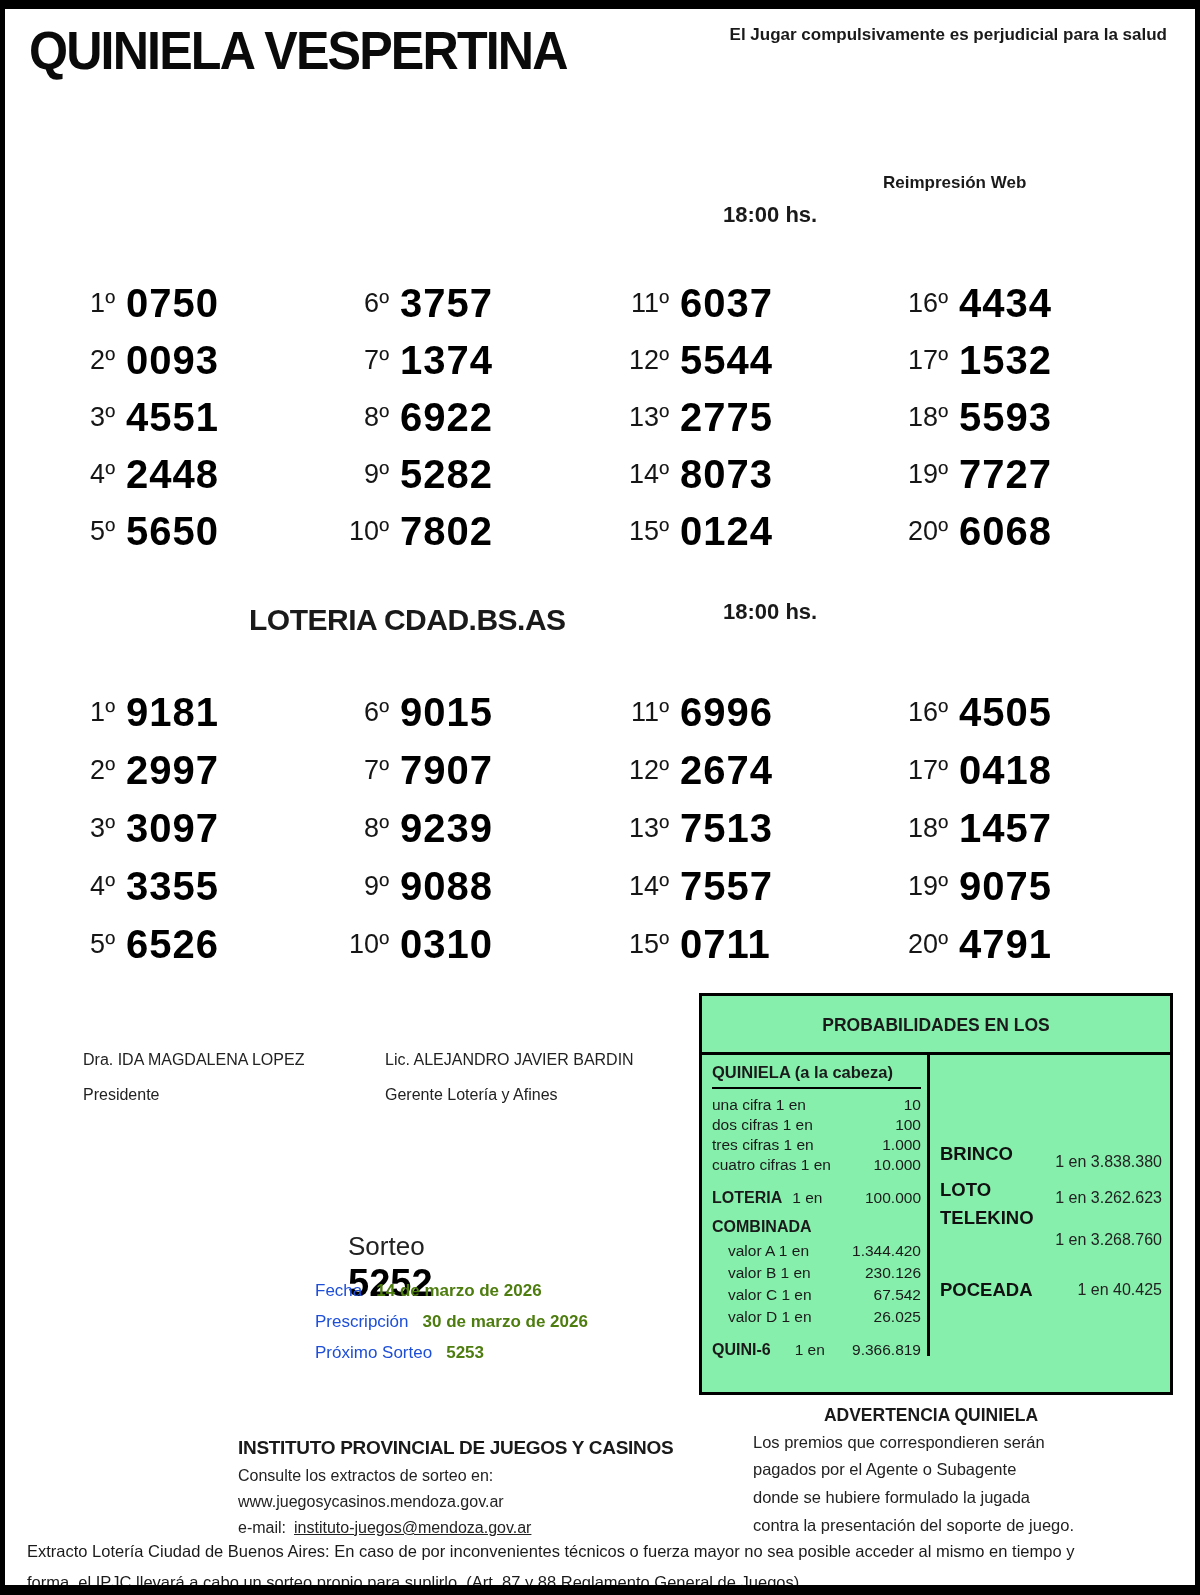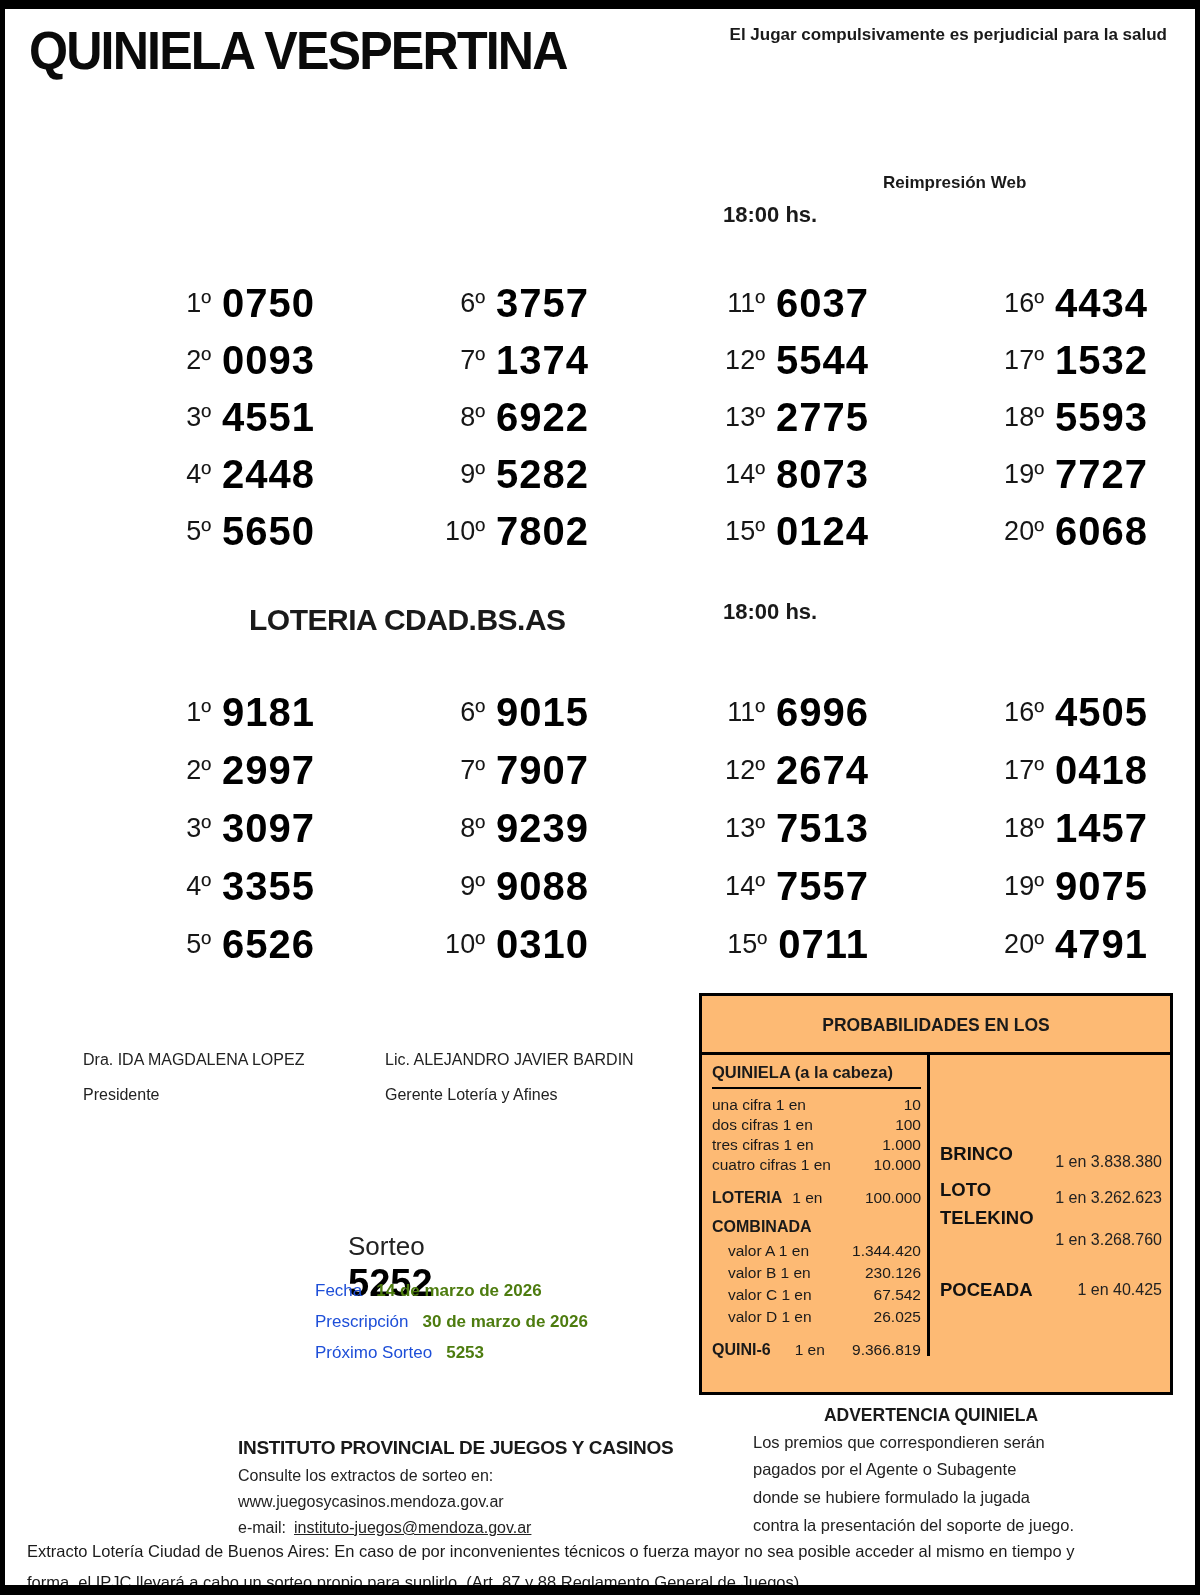--- a/index.html
+++ b/index.html
@@ -13,34 +13,34 @@
   .doc-title{
     left:24px;top:10px;font-size:54px;font-weight:bold;color:#0a0a0a;
     letter-spacing:-2px;transform:scaleX(.93);transform-origin:left top;white-space:pre;
   }
   .health{right:28px;top:16px;font-size:17px;font-weight:bold;white-space:pre;}
   .reprint{left:878px;top:164px;font-size:17px;font-weight:bold;}
   .sec-title{font-size:30px;font-weight:bold;white-space:pre;letter-spacing:-.5px;}
   .sec-time{font-size:22px;font-weight:bold;white-space:pre;}
   .grid{left:0;top:0;width:100%;}
   .numcol{position:absolute;top:0;width:260px;}
-  .cell{display:flex;align-items:center;justify-content:flex-end;}
+  .cell{display:flex;align-items:center;}
   .g1 .cell{height:57px;}
   .g2 .cell{height:58px;}
   .rank{width:60px;text-align:right;font-size:27px;color:#161616;flex:none;}
   .num{margin-left:11px;font-size:40px;font-weight:bold;letter-spacing:1px;color:#000;}
   .sig-name{font-size:16px;color:#222;}
   .sig-role{font-size:16px;color:#222;}
   .sorteo-row{display:flex;align-items:baseline;flex-direction:column;}
   .sorteo-label{font-size:26px;color:#222;}
   .sorteo-num{font-size:38px;font-weight:bold;margin-left:40px;color:#000;}
   .draw-row{display:flex;align-items:baseline;font-size:17px;white-space:pre;}
   .draw-label{color:#1d4ed8;}
   .draw-value{font-weight:bold;margin-left:14px;color:#4d7c0f;}
-  .prob-box{left:694px;top:984px;width:474px;height:402px;border:3px solid #000;box-sizing:border-box;background:#fdba74;}
+  .prob-box{left:694px;top:984px;width:474px;height:402px;border:3px solid #000;box-sizing:border-box;background:#86efac;}
   .prob-header{padding:16px 6px 14px 6px;border-bottom:3px solid #000;text-align:center;font-weight:bold;font-size:17.5px;line-height:26px;}
   .prob-body{display:flex;height:calc(100% - 95px);}
   .prob-left{width:228px;flex:none;border-right:3px solid #000;box-sizing:border-box;padding:8px 6px 4px 10px;}
   .prob-right{flex:1;position:relative;}
   .q-head{font-size:16.5px;font-weight:bold;padding-bottom:5px;border-bottom:2px solid #000;}
   .p-row{display:flex;align-items:baseline;font-size:15.5px;line-height:20px;}
   .p-row .val{margin-left:auto;}
   .q-rows{margin-top:6px;}
   .loteria-row{margin-top:13px;}
   .loteria-row .gname{font-weight:bold;font-size:16px;}

